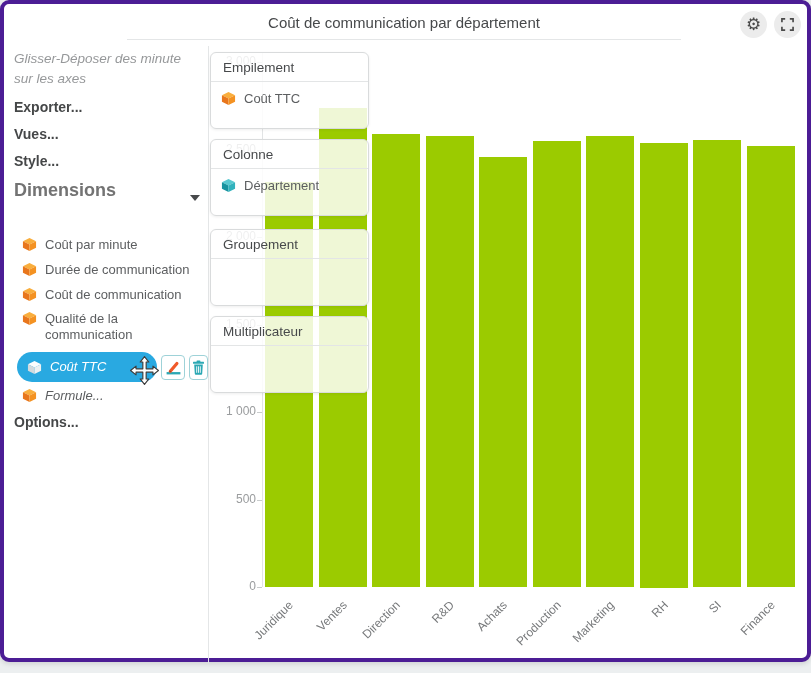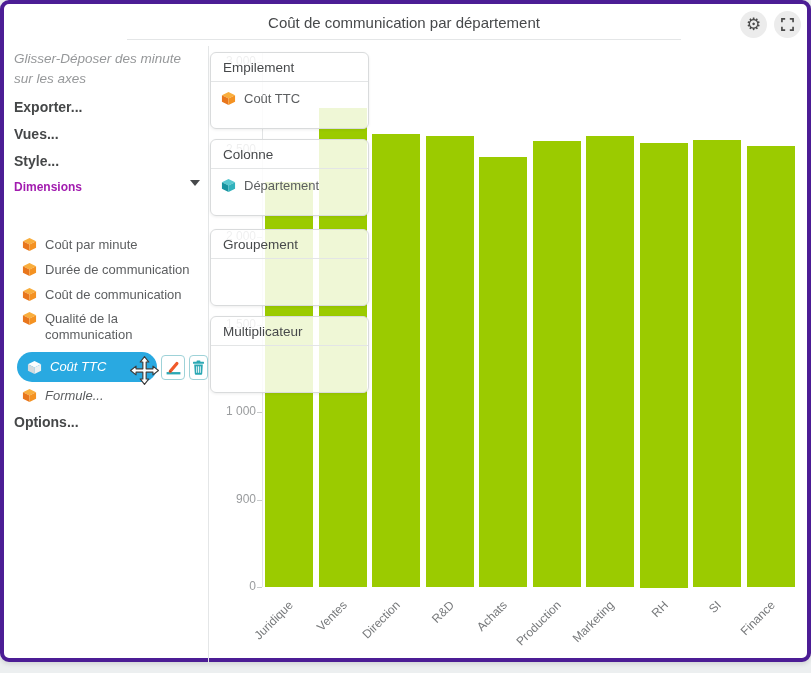--- a/index.html
+++ b/index.html
@@ -25,21 +25,21 @@
     background:#ececec; display:flex; align-items:center; justify-content:center;
     cursor:pointer; color:#4a4a4a;
   }
   .hdr-btn.gear { left:736px; font-size:17px; line-height:1; }
   .hdr-btn.expand { left:770px; }
   
   .side-divider { position:absolute; left:204px; top:42px; width:1px; height:617px; background:#e4e6e7; }
   .sidebar { position:absolute; left:0; top:0; width:204px; height:660px; z-index:3; }
   .hint { position:absolute; left:10px; top:45px; width:188px; font-style:italic; color:#96989a; font-size:13.5px; line-height:20px; }
   .slink { position:absolute; left:10px; width:188px; font-weight:bold; color:#454748; font-size:14px; cursor:pointer; }
-  .srow { position:absolute; left:10px; width:186px; font-weight:bold; color:#a21caf; font-size:12px; cursor:pointer; display:flex; align-items:flex-start; }
+  .srow { position:absolute; left:10px; width:186px; font-weight:bold; color:#737373; font-size:18px; cursor:pointer; display:flex; align-items:flex-end; }
   .srow .grow { flex:1; }
   .caret-down { width:0; height:0; border-left:5px solid transparent; border-right:5px solid transparent; border-top:6px solid #47494b; }
   .caret-up   { width:0; height:0; border-left:5px solid transparent; border-right:5px solid transparent; border-bottom:6px solid #47494b; }
   .measure {
     position:absolute; left:18px; width:180px; display:flex; gap:8px;
     font-size:13px; color:#5c5e60; cursor:pointer; align-items:flex-start; line-height:16px;
   }
   .measure svg { flex:0 0 15px; margin-top:0px; }
   .measure.italic { font-style:italic; }
   .measure.selected {
@@ -85,21 +85,21 @@
     <svg width="13" height="13" viewBox="0 0 14 14">
       <path d="M1 4.5 V1 H4.5 M9.5 1 H13 V4.5 M13 9.5 V13 H9.5 M4.5 13 H1 V9.5" fill="none" stroke="#4a4a4a" stroke-width="1.8"></path>
     </svg>
   </div>
 
   <div class="chart-layer">
     <div class="y-axis-line"></div>
     <div id="yaxis">
         <div class="ytick-label" style="top: 575px;">0</div>
         <div class="ytick-mark" style="top: 583px;"></div>
-        <div class="ytick-label" style="top: 487.5px;">900</div>
+        <div class="ytick-label" style="top: 487.5px;">500</div>
         <div class="ytick-mark" style="top: 495.5px;"></div>
         <div class="ytick-label" style="top: 400px;">1 000</div>
         <div class="ytick-mark" style="top: 408px;"></div>
         <div class="ytick-label" style="top: 312.5px;">1 500</div>
         <div class="ytick-mark" style="top: 320.5px;"></div>
         <div class="ytick-label" style="top: 225px;">2 000</div>
         <div class="ytick-mark" style="top: 233px;"></div>
         <div class="ytick-label" style="top: 137.5px;">2 500</div>
         <div class="ytick-mark" style="top: 145.5px;"></div>
         <div class="ytick-label" style="top: 50px;">3 000</div>

